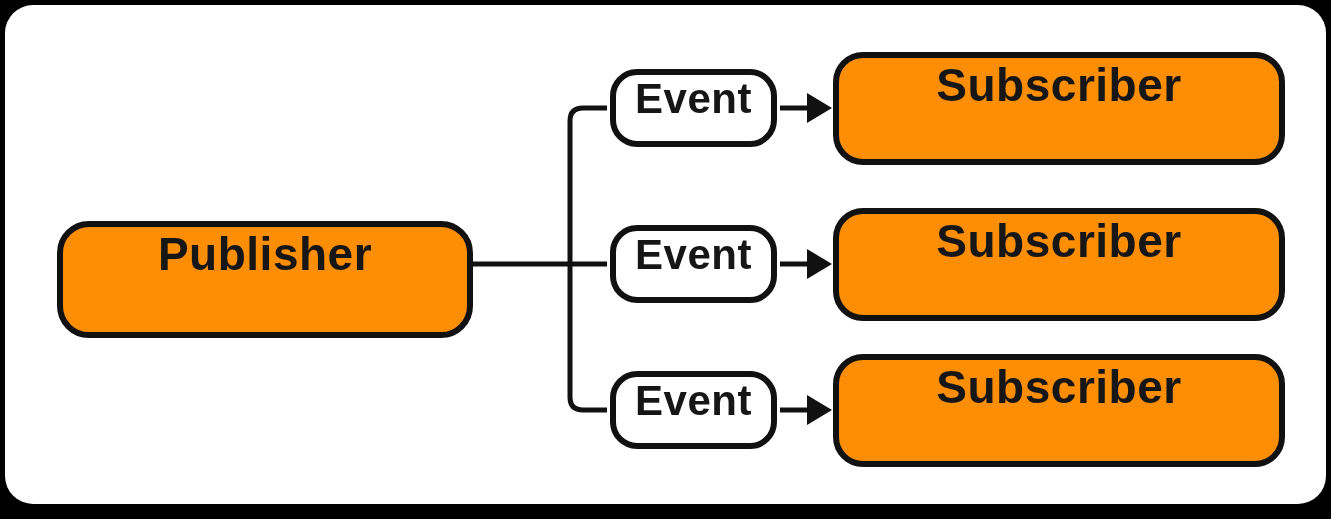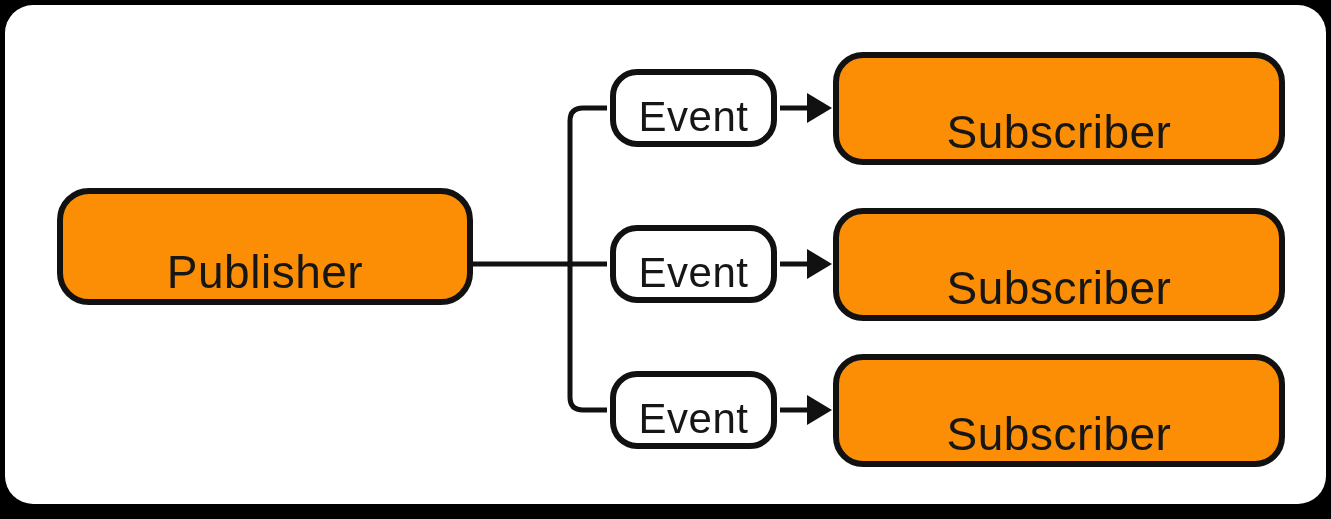--- a/index.html
+++ b/index.html
@@ -40,29 +40,29 @@
     stroke: var(--outline);
     stroke-width: 5;
   }
   svg.connectors polygon {
     fill: var(--outline);
     stroke: none;
   }
   .node {
     position: absolute;
     display: flex;
-    align-items: flex-end;
+    align-items: flex-start;
     justify-content: center;
-    font-weight: 400;
+    font-weight: 700;
     color: var(--text);
     letter-spacing: 0.5px;
     white-space: nowrap;
   }
   .publisher {
-    left: 57px; top: 188px;
+    left: 57px; top: 221px;
     width: 416px; height: 117px;
     background: var(--node-fill);
     border: 6px solid var(--outline);
     border-radius: 32px;
     font-size: 46px;
   }
   .subscriber {
     left: 833px;
     width: 452px; height: 113px;
     background: var(--node-fill);

